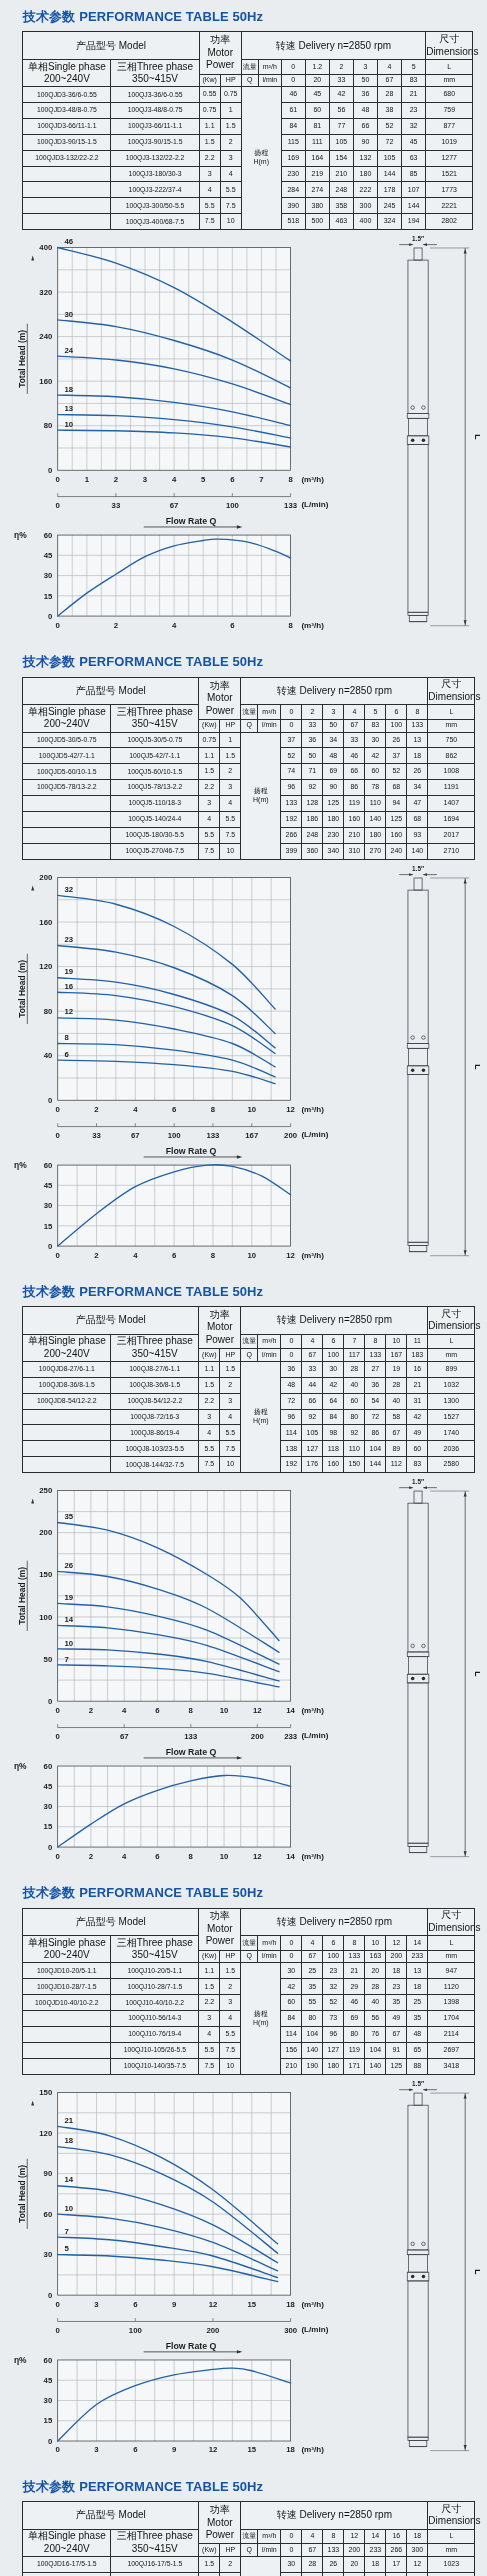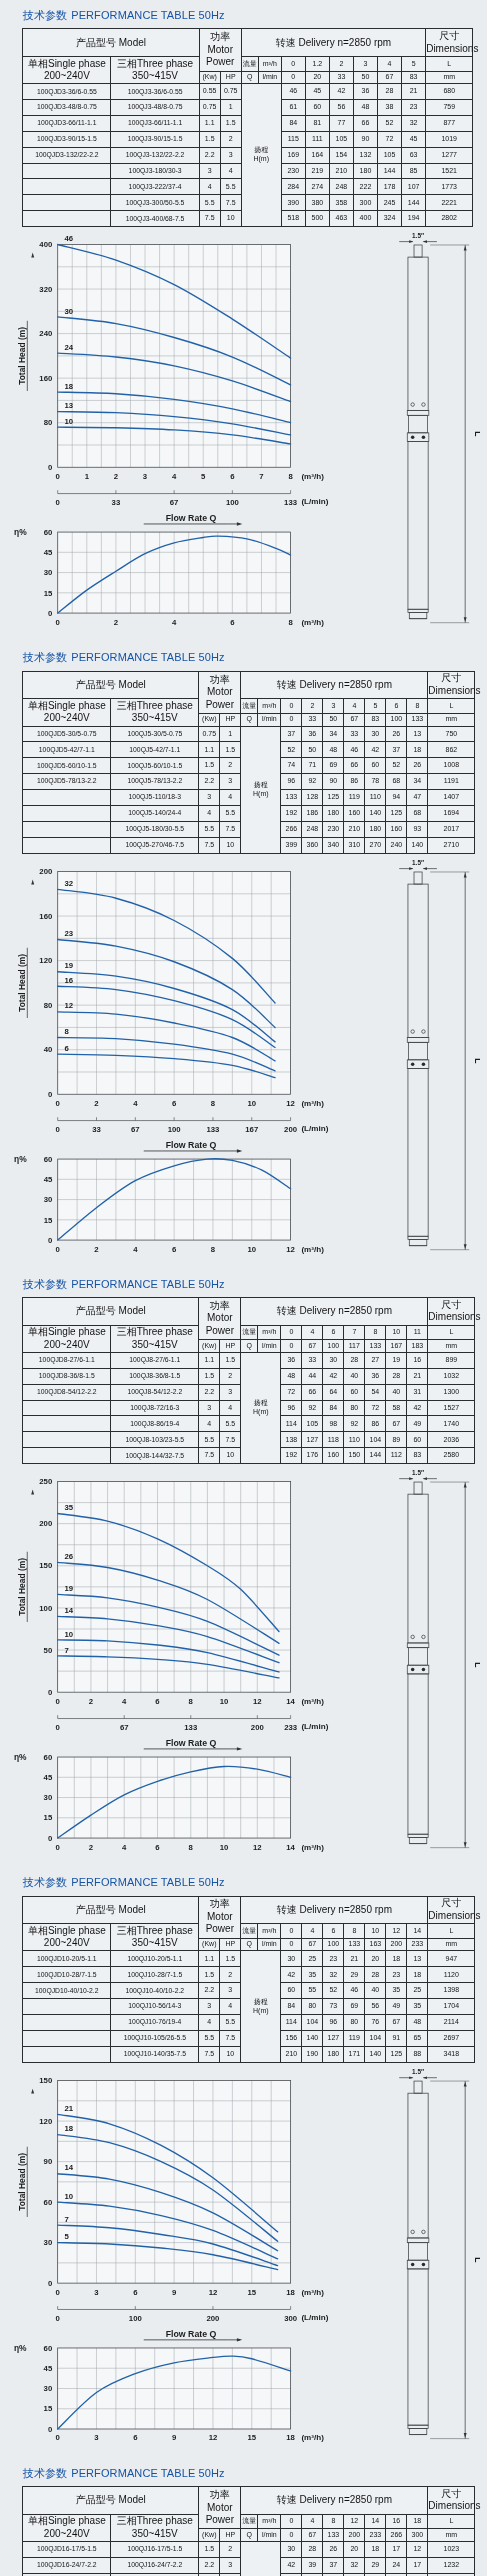--- a/index.html
+++ b/index.html
@@ -1,18 +1,18 @@
 <!DOCTYPE html>
 <html style="font-size:10.8px"><head>
 <meta charset="utf-8">
 <style>
   html,body{margin:0;padding:0;}
   body{width:488px;background:#e9edf0;font-family:"Liberation Sans",sans-serif;color:#111;}
   .section{padding:5.4px 6.8px 1.4px 6.8px;}
-  .sec-title{font-size:11px;font-weight:normal;color:#1553a6;margin:2.7px 0 5.4px 16px;letter-spacing:0.1px;}
+  .sec-title{font-size:13px;font-weight:bold;color:#1553a6;margin:2.7px 0 5.4px 16px;letter-spacing:0.1px;}
   .sec-title .zh{margin-right:4px;}
   table.perf{border-collapse:collapse;table-layout:fixed;width:451px;margin-left:15.5px;background:#eef1f4;}
   table.perf th,table.perf td{border:0.7px solid #2a2d30;text-align:center;vertical-align:middle;
     font-size:7px;padding:0.7px 0;line-height:1.2;color:#121212;font-weight:normal;}
   table.perf .hd{font-size:10px;}
   table.perf .model-cell{font-size:6.8px;}
   table.perf tbody td{height:13.5px;}
   .lines div{line-height:1.25;}
   .charts-row{position:relative;margin:4px 0 6.8px 0;}
   .charts-row svg{position:absolute;top:0;display:block;}

